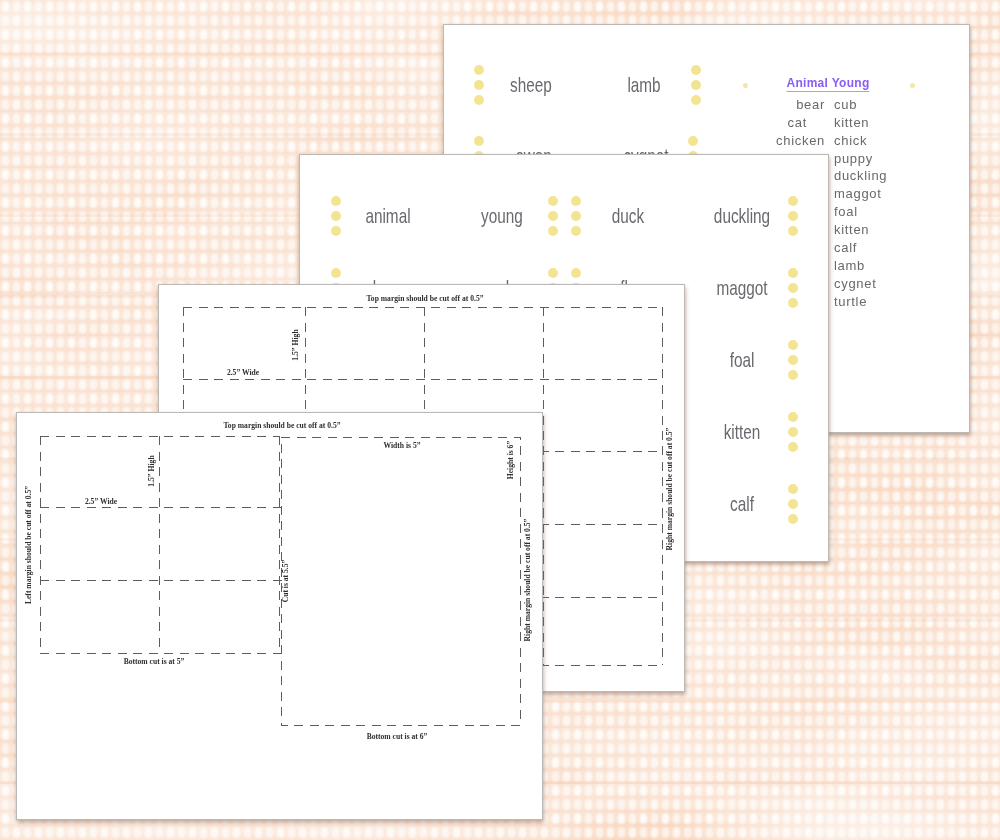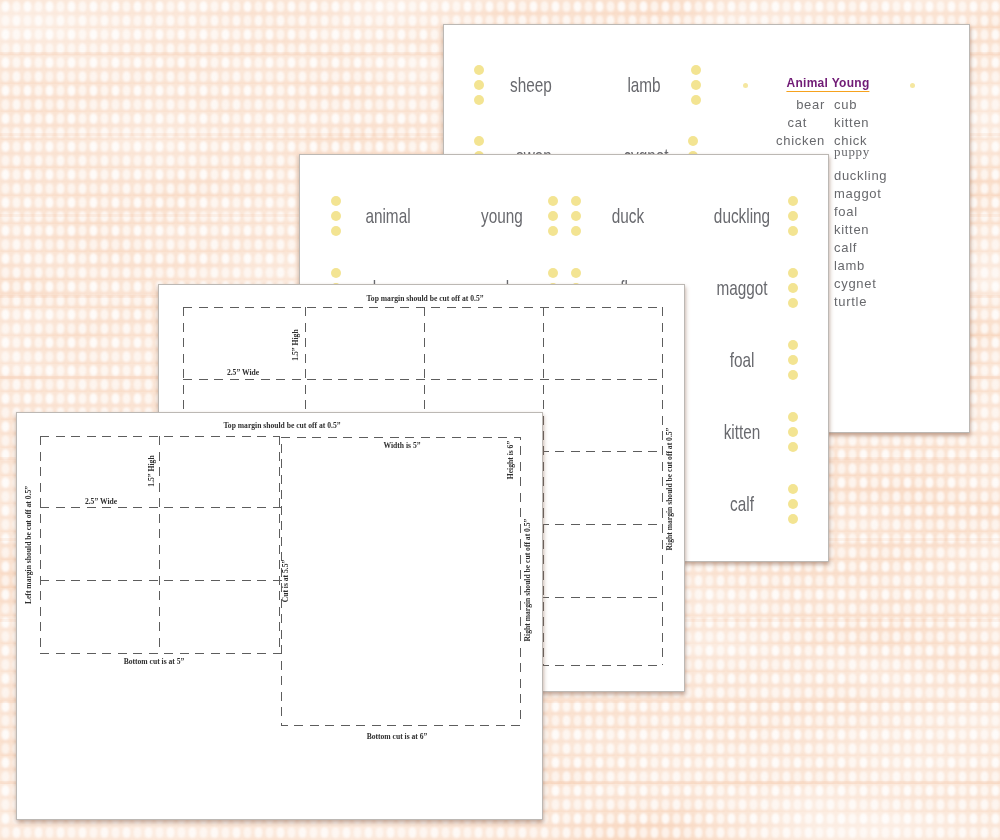--- a/index.html
+++ b/index.html
@@ -8,21 +8,21 @@
   .page{position:absolute;background:#ffffff;border:1px solid #bcb8b4;
         box-shadow:1px 3px 4px rgba(150,110,90,.45), -1px 1px 3px rgba(150,110,90,.22);box-sizing:border-box;}
   .dot{position:absolute;border-radius:50%;background:#f3e492;}
   .d9{width:10px;height:10px;margin-left:-5px;margin-top:-5px;}
   .d5{width:5px;height:5px;margin-left:-2.5px;margin-top:-2.5px;background:#f5e7a0;}
   .w{position:absolute;transform:translate(-50%,-50%) scaleX(0.73);color:#68696e;
      font-size:21px;white-space:nowrap;}
   .k{position:absolute;color:#68696d;font-size:13px;letter-spacing:0.7px;white-space:nowrap;}
   .kr{transform:translate(-100%,-50%);}
   .kl{transform:translate(0,-50%);}
-  .title{position:absolute;transform:translate(-50%,-50%);color:#701a75;
+  .title{position:absolute;transform:translate(-50%,-50%);color:#8b5cf6;
      font-size:12px;font-weight:bold;letter-spacing:0.3px;white-space:nowrap;
      border-bottom:1.5px solid #f6a21e;padding-bottom:1px;}
   svg text{font-family:"Liberation Serif",serif;font-size:7.6px;font-weight:bold;fill:#2e2e2e;}
   svg .dl{stroke:#5d5d5d;stroke-width:1;stroke-dasharray:9 6.5;fill:none;shape-rendering:crispEdges;}
 </style>
 </head>
 <body>
 
 <div style="position:absolute;left:0;top:0;width:1000px;height:840px;">
 <svg width="1000" height="840">
@@ -101,21 +101,21 @@
   <div class="k kr" style="left:381px;top:186px;">horse</div>
   <div class="k kr" style="left:381px;top:204px;">rabbit</div>
   <div class="k kr" style="left:381px;top:222px;">cow</div>
   <div class="k kr" style="left:381px;top:240px;">sheep</div>
   <div class="k kr" style="left:381px;top:258px;">swan</div>
   <div class="k kr" style="left:381px;top:276px;">turtle</div>
 
   <div class="k kl" style="left:390px;top:79px;">cub</div>
   <div class="k kl" style="left:390px;top:97px;">kitten</div>
   <div class="k kl" style="left:390px;top:115px;">chick</div>
-  <div class="k kl" style="left:390px;top:127px;font-family:Liberation Serif, serif;">puppy</div>
+  <div class="k kl" style="left:390px;top:133px;">puppy</div>
   <div class="k kl" style="left:390px;top:150px;">duckling</div>
   <div class="k kl" style="left:390px;top:168px;">maggot</div>
   <div class="k kl" style="left:390px;top:186px;">foal</div>
   <div class="k kl" style="left:390px;top:204px;">kitten</div>
   <div class="k kl" style="left:390px;top:222px;">calf</div>
   <div class="k kl" style="left:390px;top:240px;">lamb</div>
   <div class="k kl" style="left:390px;top:258px;">cygnet</div>
   <div class="k kl" style="left:390px;top:276px;">turtle</div>
 </div>
 

